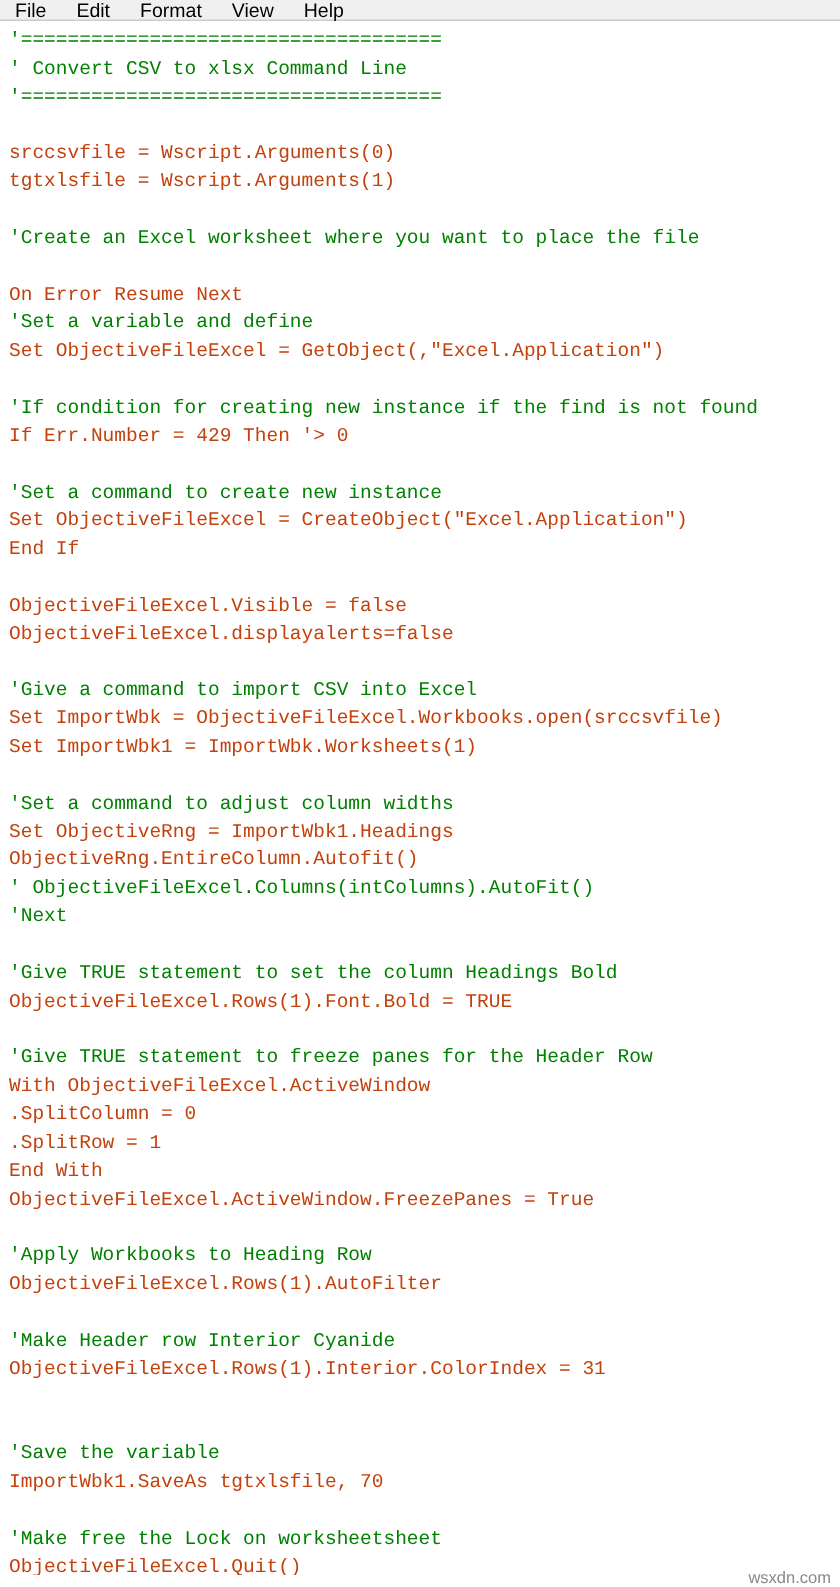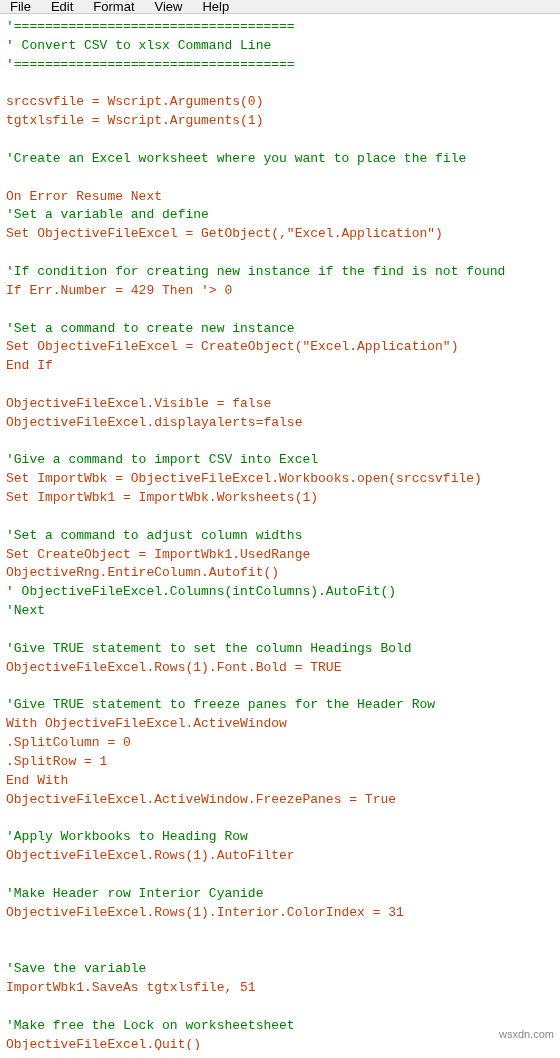--- a/index.html
+++ b/index.html
@@ -38,21 +38,21 @@
       font-size: 13px;
       line-height: 1.45;
       white-space: pre;
       overflow: auto;
       height: calc(1058px - 22px);
     }
     .comment { color: #008000; }
     .normal { color: #c2410c; }
     #watermark {
       position: fixed;
-      bottom: 18px;
+      bottom: 0;
       right: 6px;
       font-family: Arial, sans-serif;
       font-size: 11px;
       color: #888;
     }
   </style>
 </head>
 <body>
 
 <div id="menubar">
@@ -83,21 +83,21 @@
 <span class="normal">End If</span>
 <span class="normal"></span>
 <span class="normal">ObjectiveFileExcel.Visible = false</span>
 <span class="normal">ObjectiveFileExcel.displayalerts=false</span>
 <span class="normal"></span>
 <span class="comment">'Give a command to import CSV into Excel</span>
 <span class="normal">Set ImportWbk = ObjectiveFileExcel.Workbooks.open(srccsvfile)</span>
 <span class="normal">Set ImportWbk1 = ImportWbk.Worksheets(1)</span>
 <span class="normal"></span>
 <span class="comment">'Set a command to adjust column widths</span>
-<span class="normal">Set CreateObject = ImportWbk1.UsedRange</span>
+<span class="normal">Set ObjectiveRng = ImportWbk1.Headings</span>
 <span class="normal">ObjectiveRng.EntireColumn.Autofit()</span>
 <span class="comment">' ObjectiveFileExcel.Columns(intColumns).AutoFit()</span>
 <span class="comment">'Next</span>
 <span class="normal"></span>
 <span class="comment">'Give TRUE statement to set the column Headings Bold</span>
 <span class="normal">ObjectiveFileExcel.Rows(1).Font.Bold = TRUE</span>
 <span class="normal"></span>
 <span class="comment">'Give TRUE statement to freeze panes for the Header Row</span>
 <span class="normal">With ObjectiveFileExcel.ActiveWindow</span>
 <span class="normal">.SplitColumn = 0</span>
@@ -106,21 +106,21 @@
 <span class="normal">ObjectiveFileExcel.ActiveWindow.FreezePanes = True</span>
 <span class="normal"></span>
 <span class="comment">'Apply Workbooks to Heading Row</span>
 <span class="normal">ObjectiveFileExcel.Rows(1).AutoFilter</span>
 <span class="normal"></span>
 <span class="comment">'Make Header row Interior Cyanide</span>
 <span class="normal">ObjectiveFileExcel.Rows(1).Interior.ColorIndex = 31</span>
 <span class="normal"></span>
 <span class="normal"></span>
 <span class="comment">'Save the variable</span>
-<span class="normal">ImportWbk1.SaveAs tgtxlsfile, 51</span>
+<span class="normal">ImportWbk1.SaveAs tgtxlsfile, 70</span>
 <span class="normal"></span>
 <span class="comment">'Make free the Lock on worksheetsheet</span>
 <span class="normal">ObjectiveFileExcel.Quit()</span>
 
 
 
 </div>
 <div id="watermark">wsxdn.com</div>
 
 </body></html>

